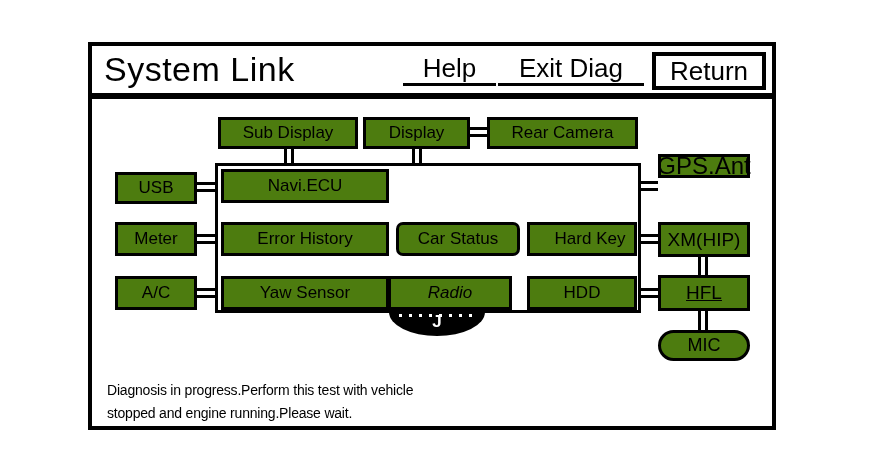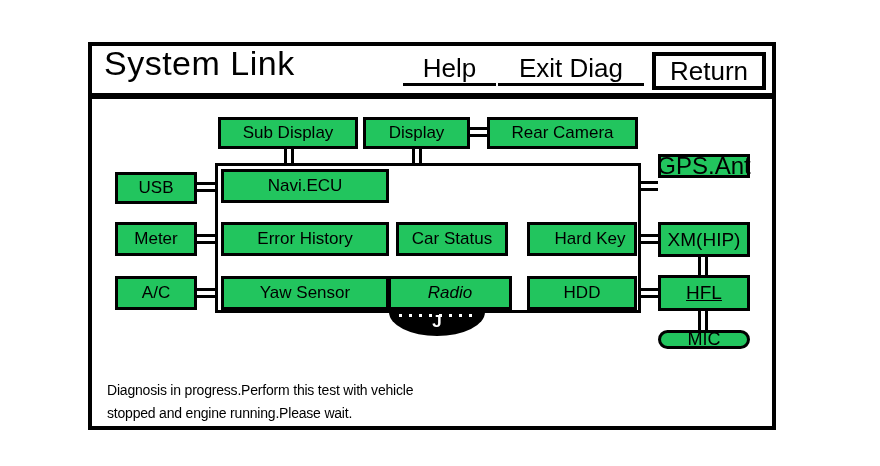--- a/index.html
+++ b/index.html
@@ -24,21 +24,21 @@
     background:#fff;
   }
   .titlebar-divider {
     position:absolute;
     left:88px; top:93px;
     width:688px; height:6px;
     background:#000;
   }
   .page-title {
     position:absolute;
-    left:104px; top:44px;
+    left:104px; top:50px;
     font-size:34px;
     letter-spacing:0.5px;
     white-space:nowrap;
   }
   .header-link {
     position:absolute;
     top:53px;
     height:33px;
     font-size:26px;
     text-align:center;
@@ -56,21 +56,21 @@
     background:#fff;
     font-size:26px;
     display:flex; align-items:center; justify-content:center;
     cursor:pointer;
     white-space:nowrap;
   }
   
   .node {
     position:absolute;
     border:3px solid #000;
-    background:#22c55e;
+    background:#4d7c0f;
     display:flex; align-items:center; justify-content:center;
     font-size:17px;
     white-space:nowrap;
     z-index:3;
   }
   .group-box {
     position:absolute;
     left:215px; top:163px;
     width:426px; height:150px;
     border:3px solid #000;
@@ -79,28 +79,28 @@
   }
   #node-sub-display  { left:218px; top:117px; width:140px; height:32px; }
   #node-display      { left:363px; top:117px; width:107px; height:32px; }
   #node-rear-camera  { left:487px; top:117px; width:151px; height:32px; }
   #node-usb          { left:115px; top:172px; width:82px;  height:32px; }
   #node-meter        { left:115px; top:222px; width:82px;  height:34px; }
   #node-ac           { left:115px; top:276px; width:82px;  height:34px; }
   #node-navi-ecu     { left:221px; top:169px; width:168px; height:34px; }
   #node-error-history{ left:221px; top:222px; width:168px; height:34px; }
   #node-yaw-sensor   { left:221px; top:276px; width:168px; height:34px; }
-  #node-car-status   { left:396px; top:222px; width:112px; height:34px; }
+  #node-car-status   { left:396px; top:222px; width:124px; height:34px;border-radius:7px; }
   #node-hard-key     { left:527px; top:222px; width:110px; height:34px;padding-left:16px; }
   #node-radio        { left:388px; top:276px; width:124px; height:34px;font-style:italic; }
   #node-hdd          { left:527px; top:276px; width:110px; height:34px; }
   #node-gps-ant      { left:658px; top:154px; width:92px;  height:24px; font-size:24px; }
   #node-xm-hip       { left:658px; top:222px; width:92px;  height:35px; font-size:19px; }
   #node-hfl          { left:658px; top:275px; width:92px;  height:36px; font-size:19px;text-decoration:underline; }
-  #node-mic          { left:658px; top:330px; width:92px;  height:19px; font-size:18px;border-radius:16px; }
+  #node-mic          { left:658px; top:330px; width:92px;  height:31px; font-size:18px;border-radius:16px; }
   
   .h-conn {
     position:absolute;
     height:10px;
     border-top:3px solid #000;
     border-bottom:3px solid #000;
     z-index:1;
   }
   .v-conn {
     position:absolute;

